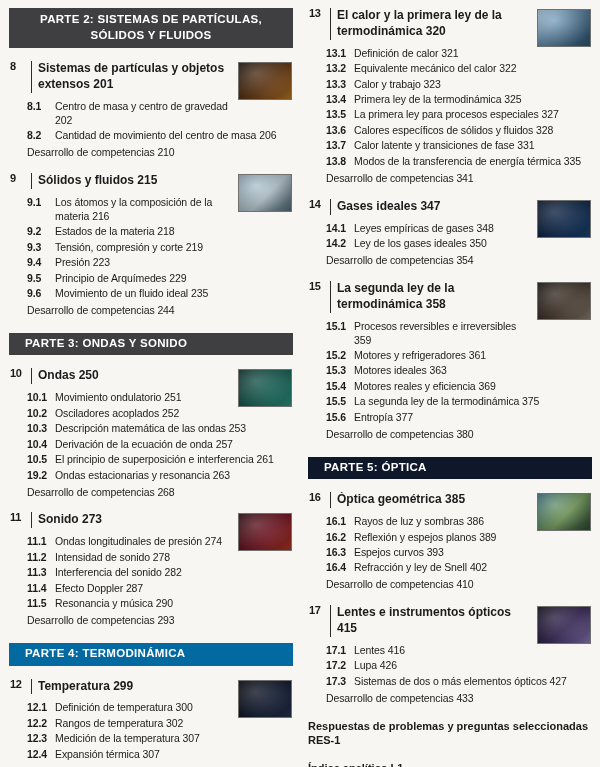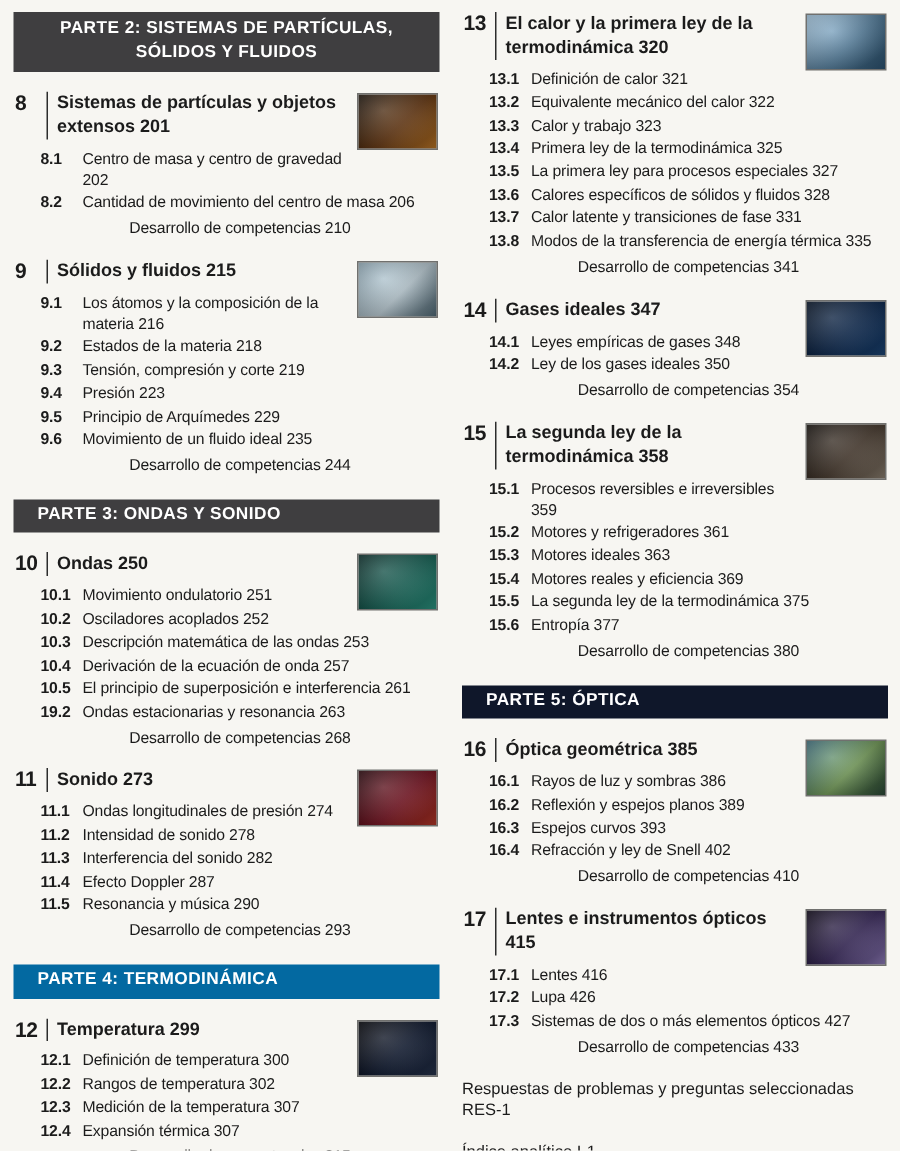--- a/index.html
+++ b/index.html
@@ -34,30 +34,30 @@
     background: radial-gradient(ellipse at 32% 30%, rgba(255,255,255,.22), rgba(0,0,0,.30) 78%);
   }
 
   .ch-head {
     position: relative; margin: 0 0 7px 22px; padding-left: 6px;
     border-left: 1.5px solid #2c2c2c;
     font-size: 12px; font-weight: bold; line-height: 1.32; min-height: 15px;
   }
   .ch-num {
     position: absolute; left: -22px; top: -1px; width: 19px;
-    font-size: 14px; line-height: 1.15; letter-spacing: -.3px;
+    font-size: 11px; line-height: 1.15; letter-spacing: -.3px;
   }
   .ch-page { font-weight: bold; }
 
   .ch-body { margin-left: 18px; font-size: 10.5px; line-height: 1.33; letter-spacing: -.1px; }
   .sec { position: relative; padding-left: 28px; margin: 0 0 1.5px; }
   .sec-num { position: absolute; left: 0; top: 0; font-weight: bold; }
-  .closing { margin-top: 3px; text-align: center; }
+  .closing { margin-top: 3px; }
 
-  .back-entry { font-size: 11px; font-weight: normal; line-height: 1.32; margin: 13px 0 0; }
+  .back-entry { font-size: 11px; font-weight: bold; line-height: 1.32; margin: 13px 0 0; }
 </style>
 </head>
 <body style="background: rgb(247, 246, 242); color: rgb(27, 27, 27);">
 
 <div class="page">
   <div class="col">
       <div class="part-header centered" style="background: rgb(63, 62, 64); color: rgb(255, 255, 255);">PARTE 2:  SISTEMAS DE PARTÍCULAS, SÓLIDOS Y FLUIDOS</div>
       <div class="chapter">
         <div class="thumb" style="background: linear-gradient(135deg, rgb(29, 20, 12) 0%, rgb(107, 58, 18) 55%, rgb(201, 127, 42) 100%);"></div>
         <div class="ch-head"><span class="ch-num">8</span><span class="ch-title">Sistemas de partículas y objetos extensos </span><span class="ch-page">201</span></div>

